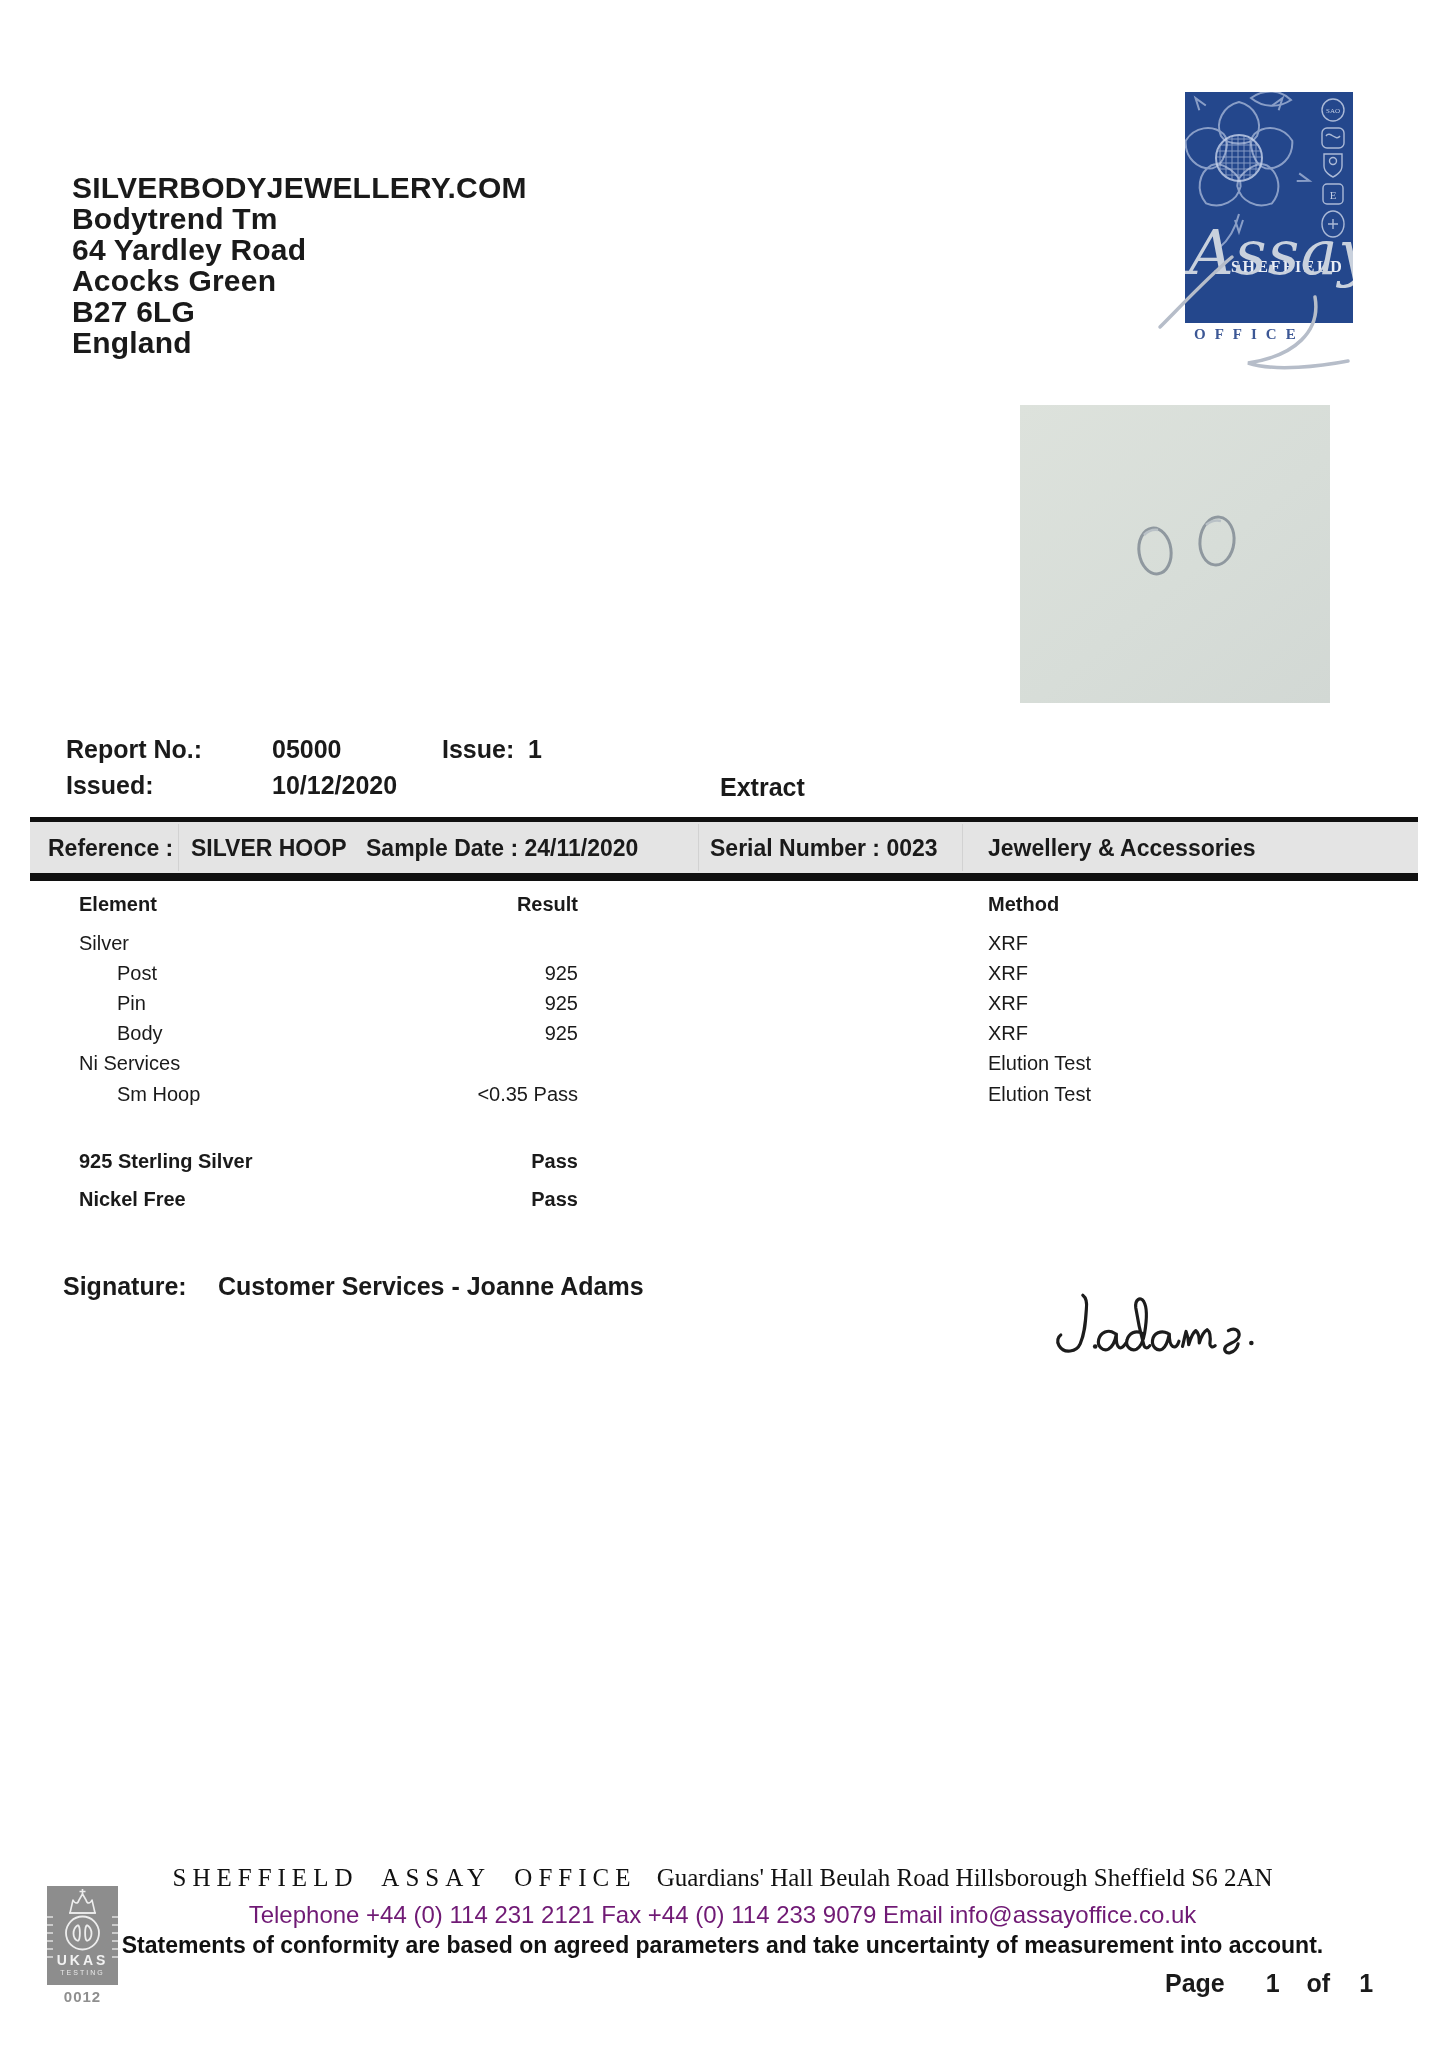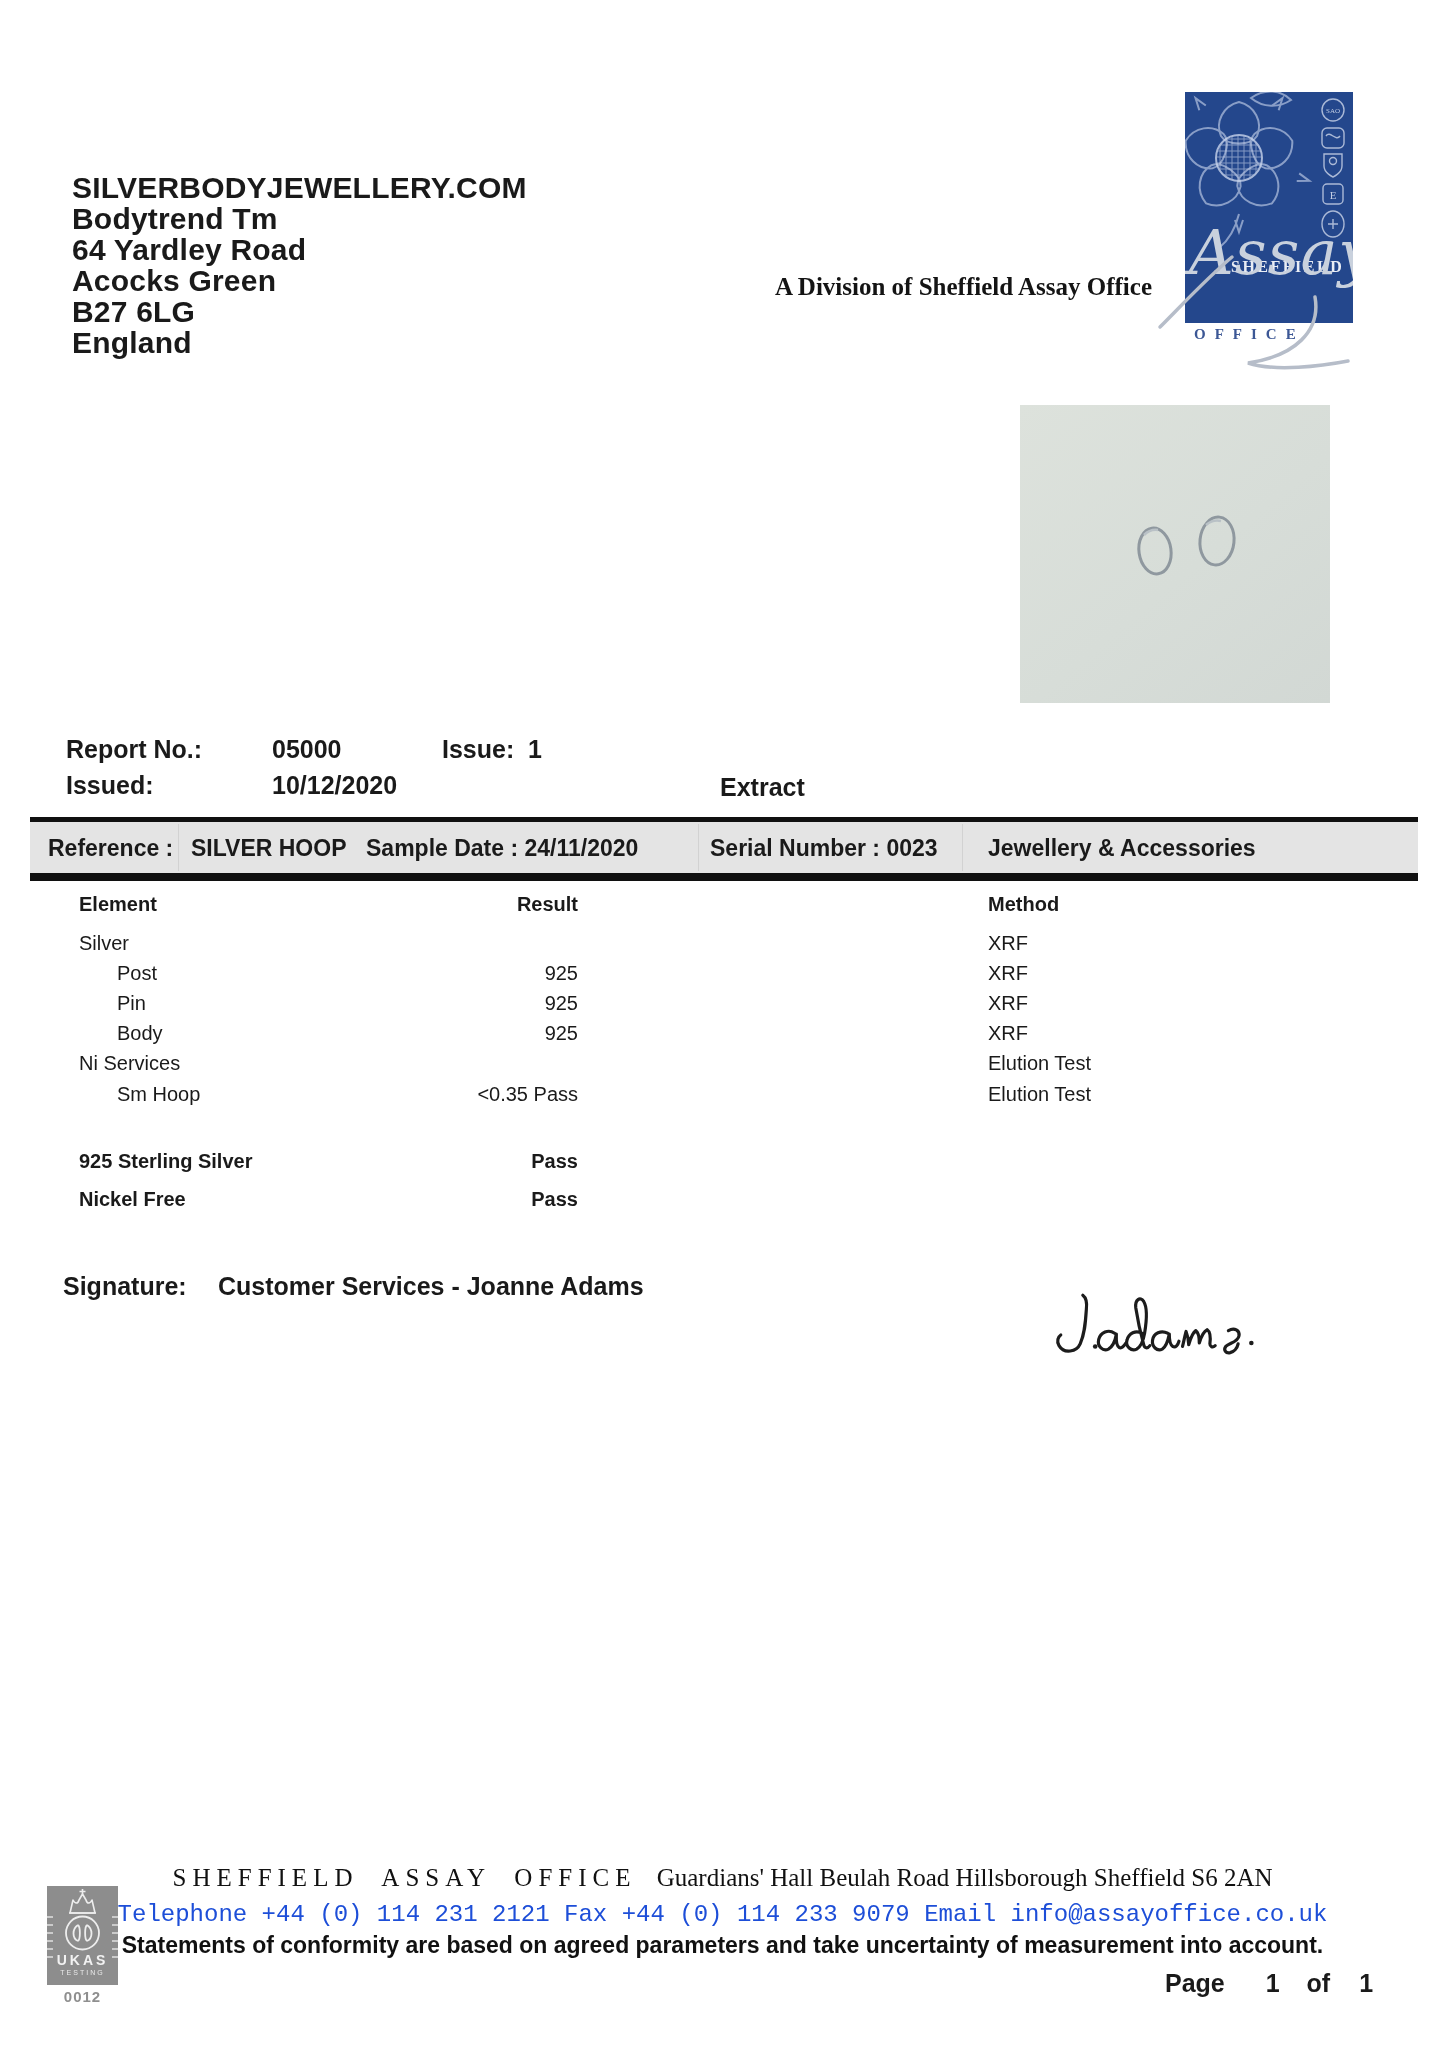--- a/index.html
+++ b/index.html
@@ -49,21 +49,21 @@
 
   
   .sig-label { left:63px; top:1272px; font-size:25px; font-weight:bold; }
   .sig-name  { left:218px; top:1272px; font-size:25px; font-weight:bold; }
 
   
   .foot-line1 { left:30px; top:1864px; width:1385px; text-align:center;
     font-family:"Liberation Serif", serif; font-size:25px; color:#111; white-space:nowrap; }
   .foot-office { letter-spacing:6px; word-spacing:12px; margin-right:14px; }
   .foot-line2 { left:30px; top:1901px; width:1385px; text-align:center;
-    font-family:Liberation Mono, monospace; font-size:24px; color:#1d4ed8; }
+    font-family:Liberation Sans, sans-serif; font-size:24px; color:#701a75; }
   .foot-statement { left:30px; top:1932px; width:1385px; text-align:center;
     font-size:23px; font-weight:bold; color:#111; }
   .page-num { left:1165px; top:1969px; font-size:25px; font-weight:bold; }
   .page-num span { display:inline-block; }
   .pn-label { margin-right:34px; }
   .pn-cur { margin-right:20px; }
   .pn-of { margin-right:22px; }
 
   
   .ukas-box { left:47px; top:1886px; width:71px; height:99px; background:#8d8d8d; }
@@ -137,21 +137,20 @@
 
   <svg class="abs" style="left:1085px; top:245px;" width="290" height="135" viewBox="0 0 290 135">
     <g fill="none" stroke="#b6bdc9" stroke-width="3.5" stroke-linecap="round">
       <path d="M75,82 C95,62 123,32 147,12"></path>
       <path d="M230,52 C236,86 210,111 163,118 C190,127 237,121 263,116"></path>
     </g>
   </svg>
   <div class="abs logo-office">OFFICE</div>
 
   <div class="abs division">
-    <div class="division-sub">A Division of Sheffield Assay Office</div>
   </div>
 
   <div class="abs photo">
     <svg width="310" height="298" viewBox="0 0 310 298">
       <g fill="none" stroke="#8f989f" stroke-width="3">
         <ellipse cx="135" cy="146" rx="16" ry="23" transform="rotate(-8 135 146)"></ellipse>
         <ellipse cx="197" cy="136" rx="17" ry="24" transform="rotate(6 197 136)"></ellipse>
         <path d="M124,130 q6,-6 14,-5" stroke="#b9c1c6" stroke-width="2.5"></path>
         <path d="M186,120 q7,-6 15,-4" stroke="#b9c1c6" stroke-width="2.5"></path>
       </g>

